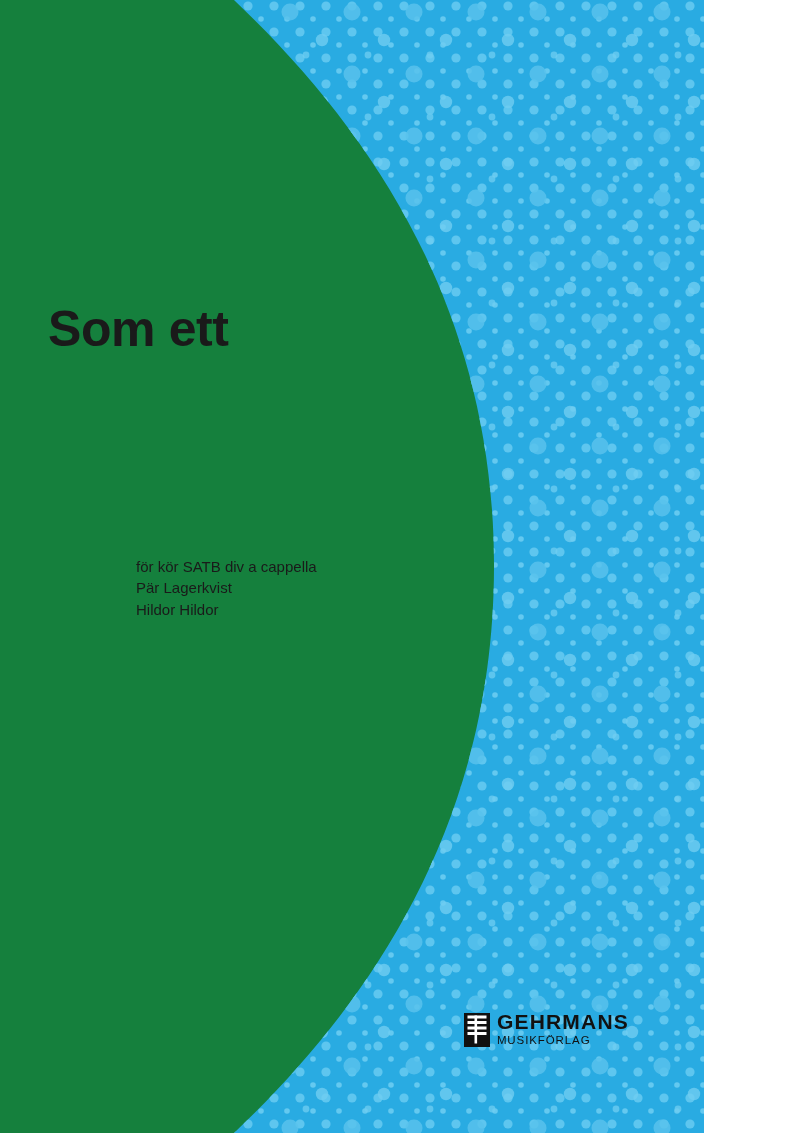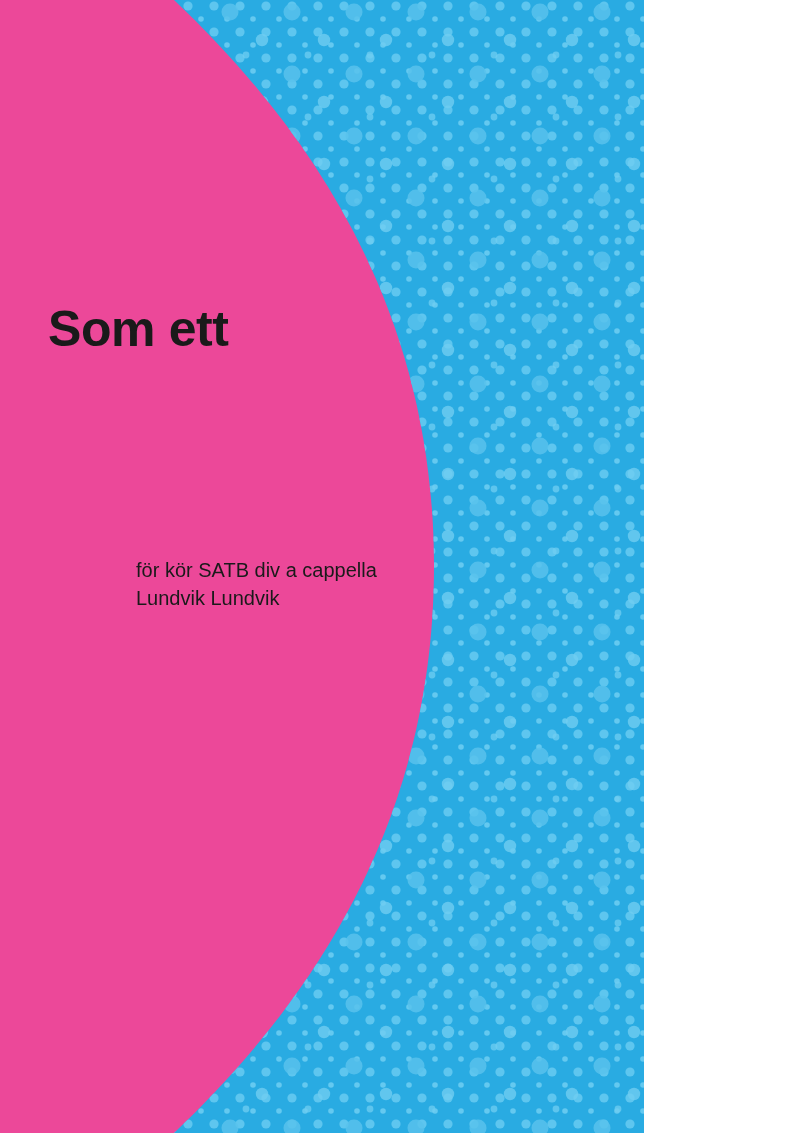--- a/index.html
+++ b/index.html
@@ -5,24 +5,24 @@
   html, body {
     margin: 0;
     padding: 0;
     background: #ffffff;
   }
   body {
     font-family: "Liberation Sans", sans-serif;
   }
   .page {
     position: relative;
-    width: 644px;
+    width: 704px;
     height: 1133px;
     overflow: hidden;
-    background: #ec4899;
+    background: #15803d;
   }
 
   
   .blue-panel {
     position: absolute;
     top: 0;
     right: 0;
     width: 800px;
     height: 1133px;
     overflow: hidden;
@@ -51,21 +51,21 @@
     letter-spacing: -0.4px;
     margin: 0;
   }
   .subtitle-block {
     position: absolute;
     left: 136px;
     top: 556px;
     z-index: 5;
   }
   .subtitle-line {
-    font-size: 20px;
+    font-size: 15px;
     color: #1a1a1a;
     line-height: 1.42;
     white-space: nowrap;
   }
 
   
   .logo {
     position: absolute;
     right: 75px;
     bottom: 86px;
@@ -127,17 +127,34 @@
       </g>
     </svg>
   </div>
 
   <div class="title-block">
     <div class="title">Som ett</div>
   </div>
 
   <div class="subtitle-block">
     <div class="subtitle-line">för kör SATB div a cappella</div>
-    <div class="subtitle-line">Lundvik Lundvik</div>
+    <div class="subtitle-line">Pär Lagerkvist</div>
+    <div class="subtitle-line">Hildor Hildor</div>
   </div>
 
+  <div class="logo">
+    <span class="logo-mark">
+      <svg viewBox="0 0 26 34" width="26" height="34">
+        <rect x="0" y="0" width="26" height="34" fill="#111"></rect>
+        <rect x="3.5" y="2.5" width="19" height="3" fill="#ffffff"></rect>
+        <rect x="3.5" y="8" width="19" height="3" fill="#ffffff"></rect>
+        <rect x="3.5" y="13.5" width="19" height="3" fill="#ffffff"></rect>
+        <rect x="3.5" y="19" width="19" height="3" fill="#ffffff"></rect>
+        <rect x="10.5" y="2.5" width="2.6" height="28" fill="#ffffff"></rect>
+      </svg>
+    </span>
+    <span class="logo-text">
+      <span class="logo-name">GEHRMANS</span>
+      <span class="logo-sub">MUSIKFÖRLAG</span>
+    </span>
+  </div>
 
 </div>
 
 </body></html>

